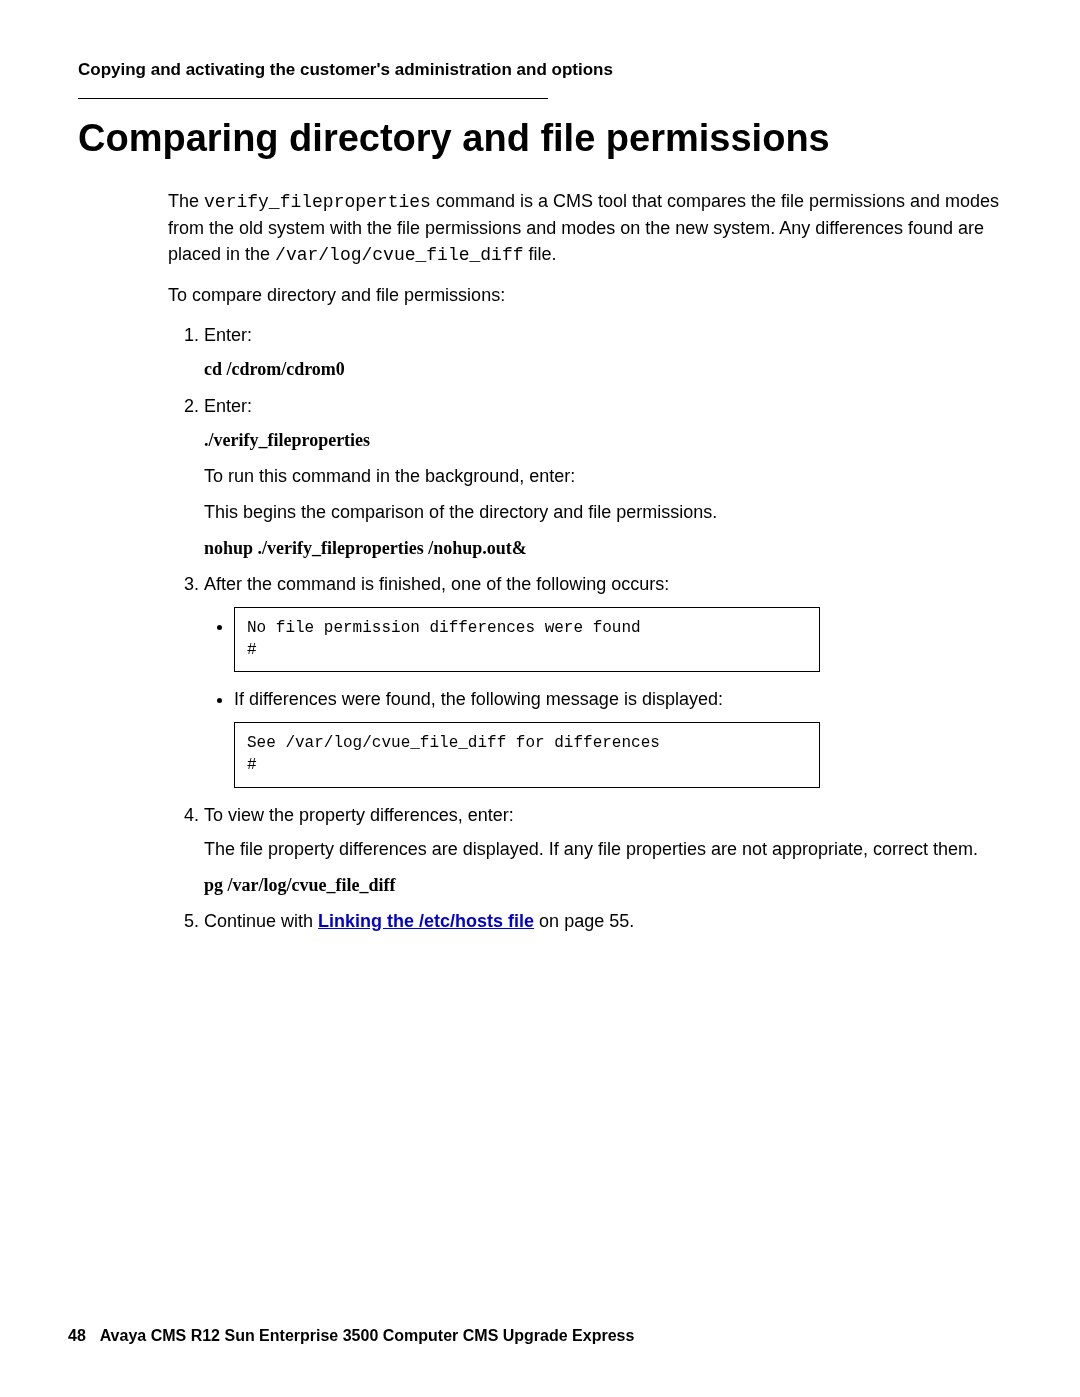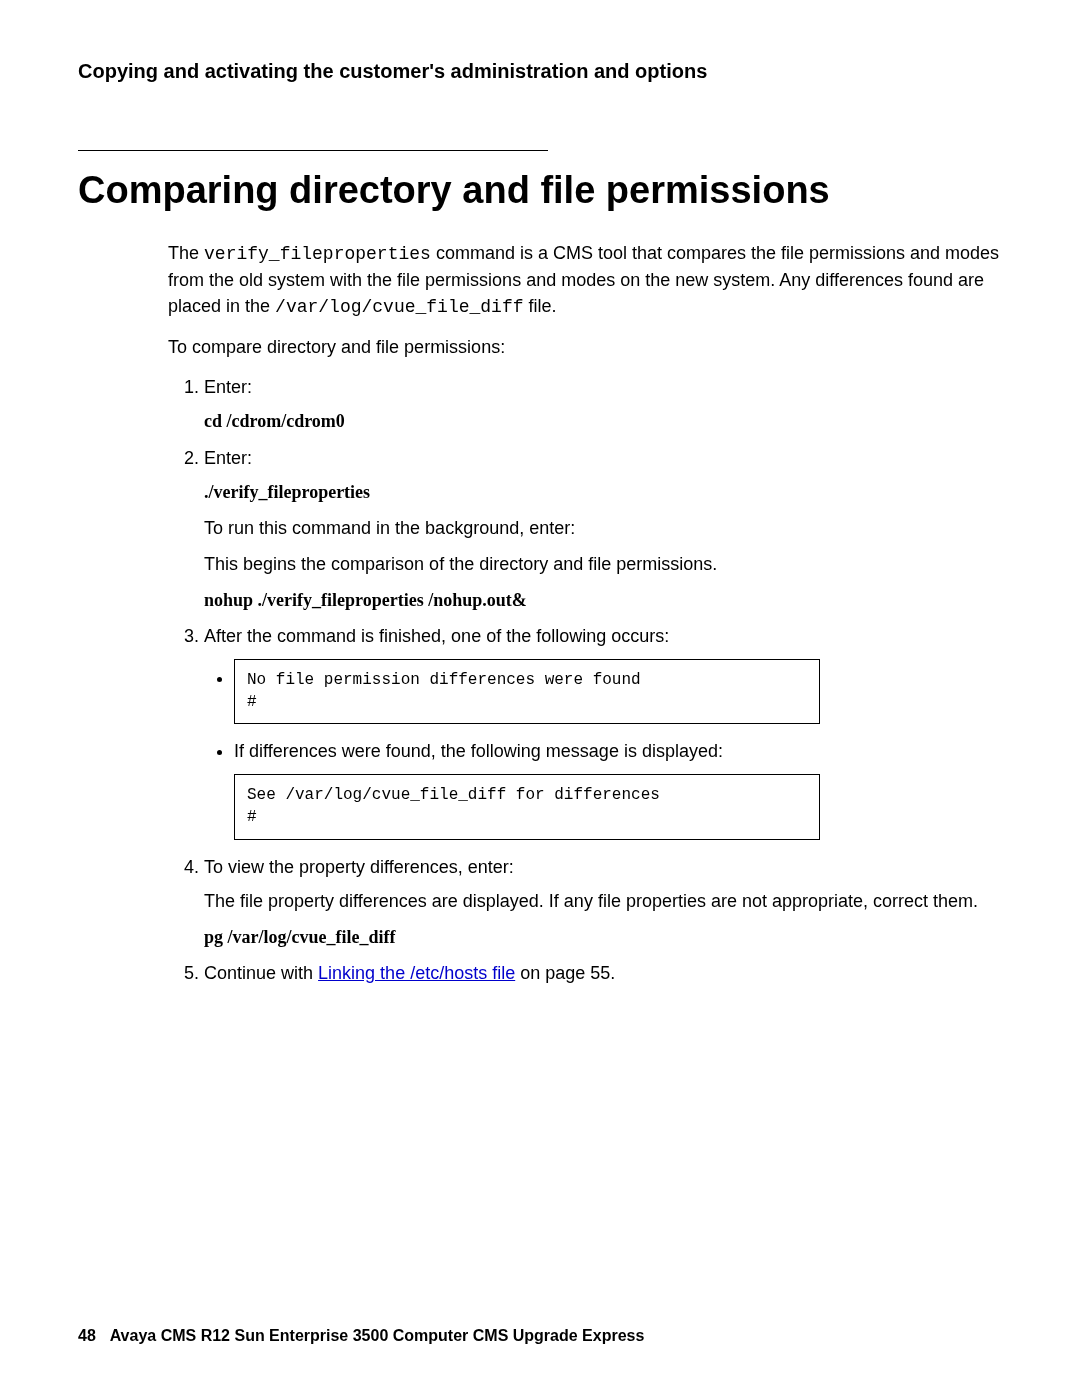--- a/index.html
+++ b/index.html
@@ -10,23 +10,23 @@
     color: #000;
   }
   .page {
     width: 1080px;
     height: 1397px;
     position: relative;
     box-sizing: border-box;
     padding: 60px 78px 0 78px;
   }
   .running-header {
-    font-size: 20px;
+    font-size: 17px;
     font-weight: bold;
-    margin-bottom: 67px;
+    margin-bottom: 18px;
   }
   .section-rule {
     border: none;
     border-top: 1.5px solid #000;
     width: 470px;
     margin: 0 0 18px 0;
   }
   h1.section-title {
     font-size: 38px;
     font-weight: bold;
@@ -69,24 +69,25 @@
     font-family: "Courier New", Courier, monospace;
     font-size: 16px;
     line-height: 1.35;
     margin: 10px 0 14px 0;
     white-space: pre;
     width: 560px;
   }
   a.link {
     color: #0000cc;
     text-decoration: underline;
+    font-weight: bold;
   }
   .footer {
     position: absolute;
-    left: 78px;
+    left: 68px;
     bottom: 52px;
     font-size: 16px;
     font-weight: bold;
   }
   .footer .pageno { margin-right: 10px; }
 </style>
 </head>
 <body>
 
 <div class="page">

